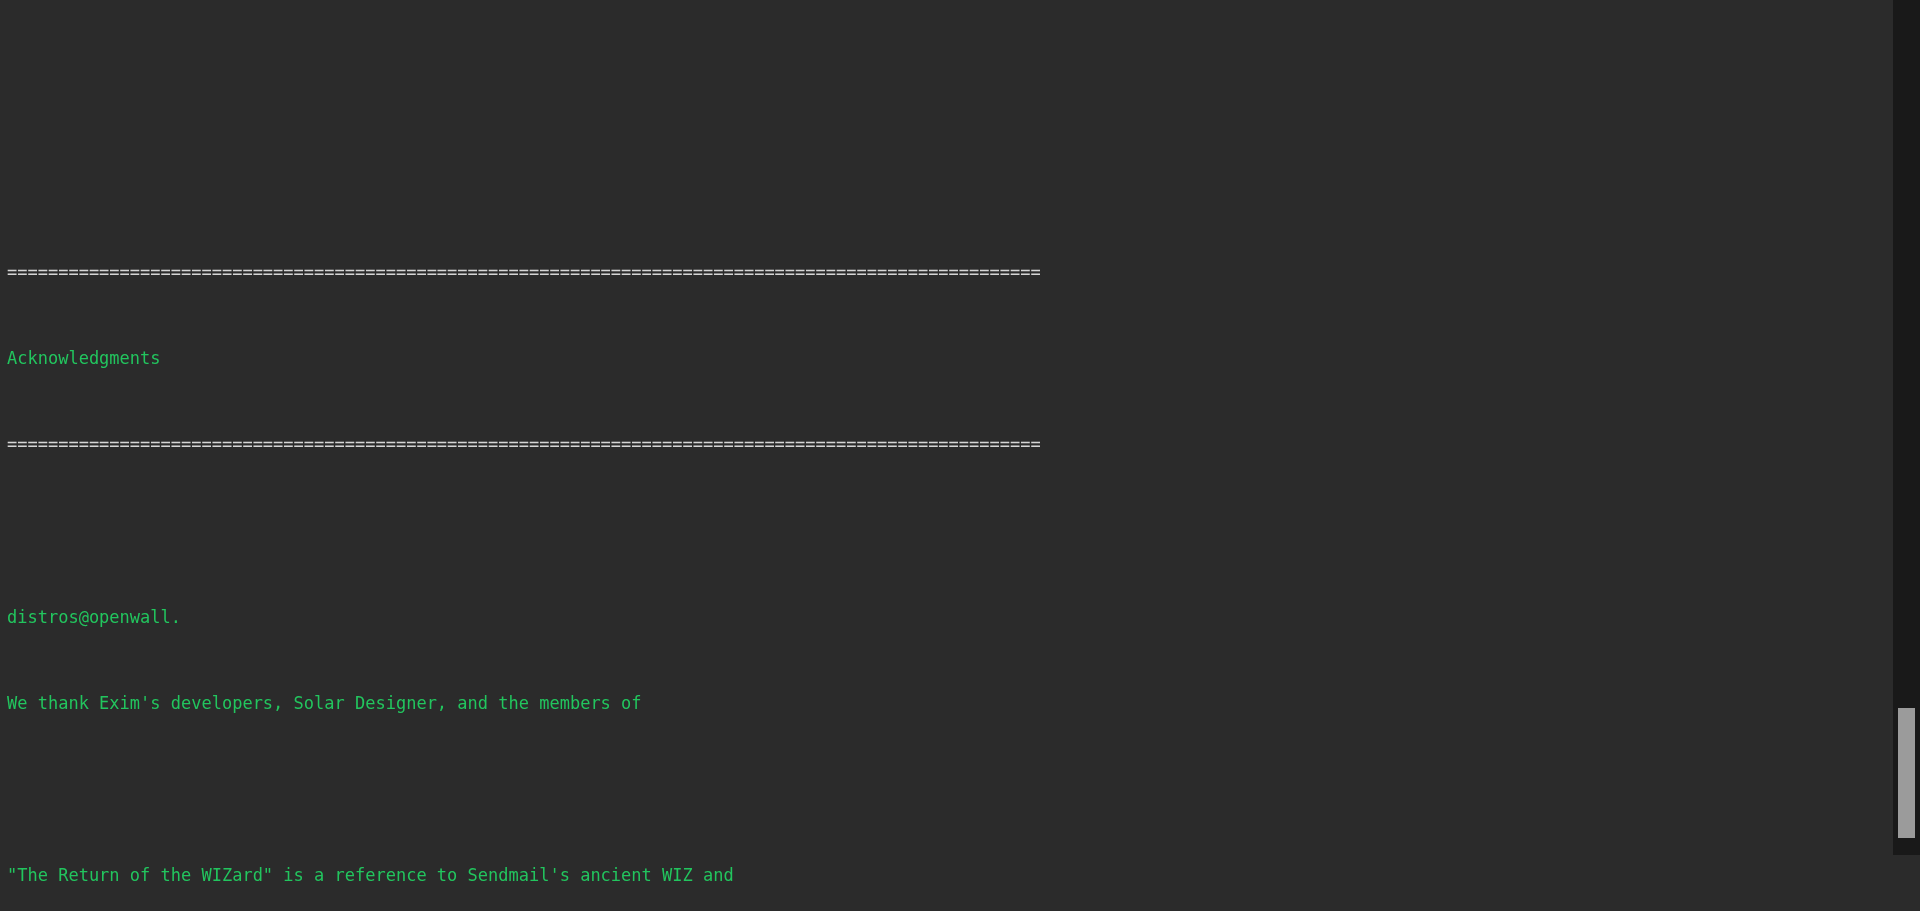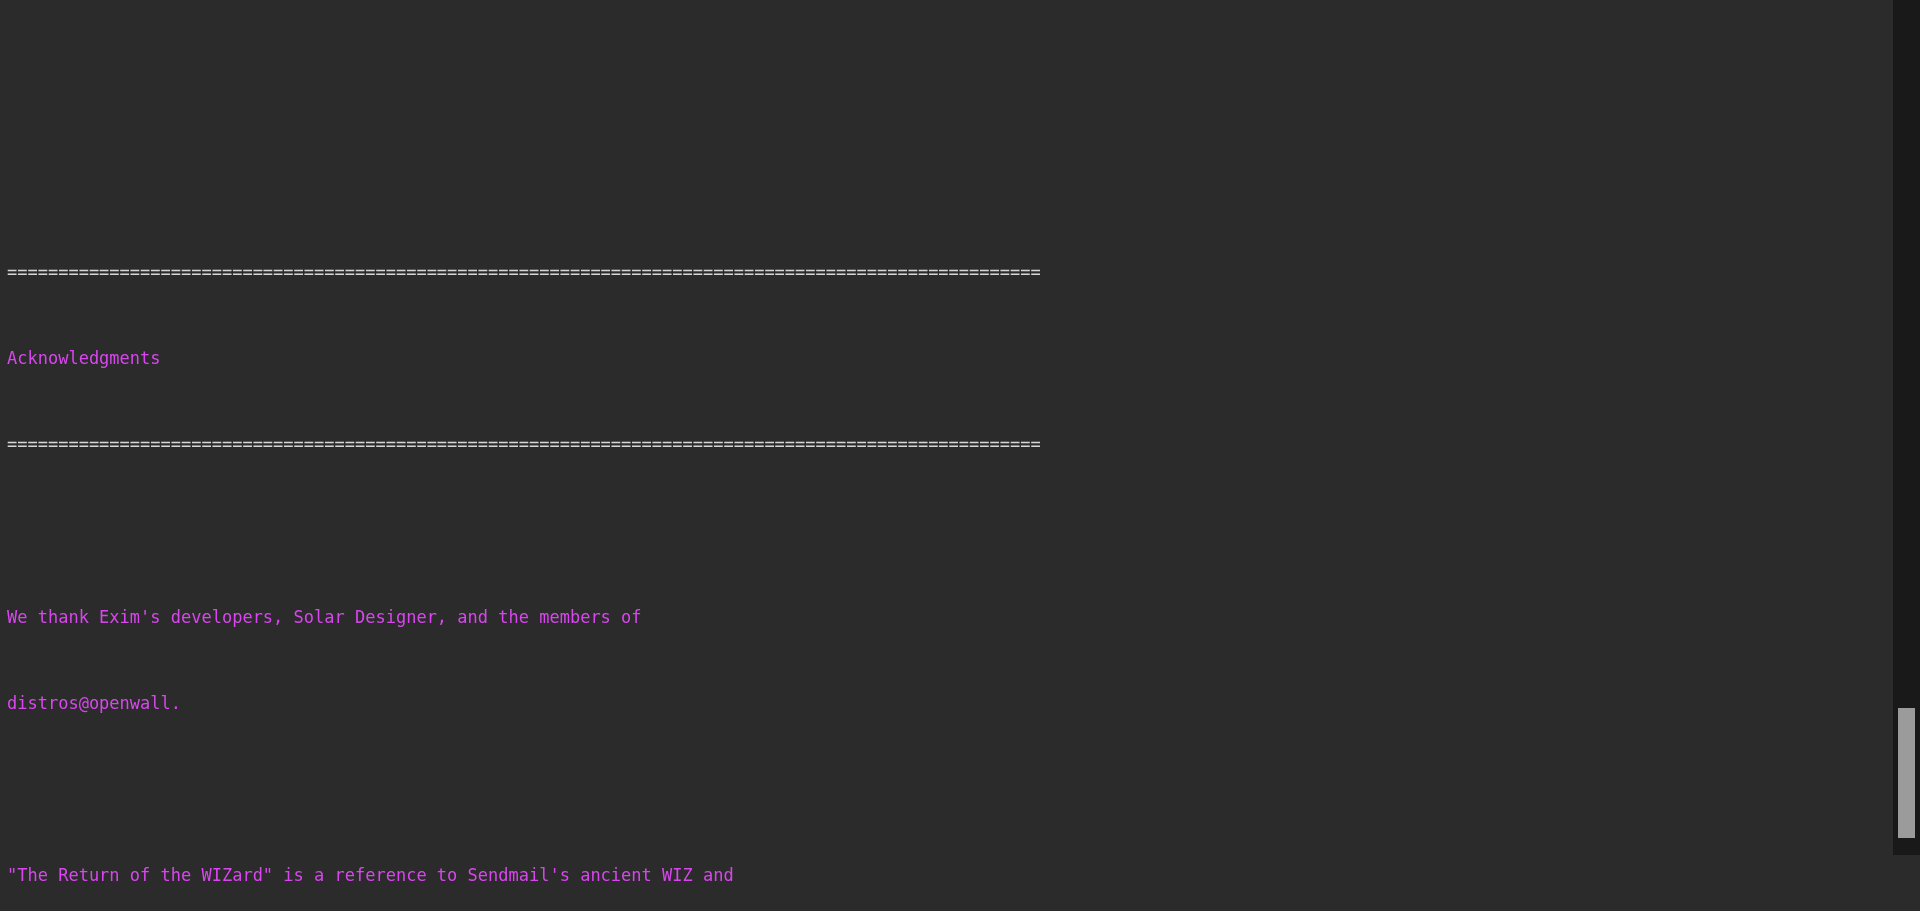--- a/index.html
+++ b/index.html
@@ -38,21 +38,21 @@
     line-height: 28.7px;
     color: #d6d6d6;
     white-space: pre;
     letter-spacing: 0px;
   }
 
   .tline {
     display: block;
     height: 28.7px;
     white-space: pre;
-    color: #d946ef;
+    color: #22c55e;
   }
 
   .tline.blank {
     color: transparent;
   }
 
   .sep {
     color: #d6d6d6;
   }
 
@@ -91,22 +91,22 @@
 
   <div id="terminal-screen">
     <div id="terminal-output">
 
       <span class="tline blank"></span>
       <span class="tline blank"></span>
       <span class="tline sep">=====================================================================================================</span>
       <span class="tline">Acknowledgments</span>
       <span class="tline sep">=====================================================================================================</span>
       <span class="tline blank"></span>
+      <span class="tline">distros@openwall.</span>
       <span class="tline">We thank Exim's developers, Solar Designer, and the members of</span>
-      <span class="tline">distros@openwall.</span>
       <span class="tline blank"></span>
       <span class="tline">"The Return of the WIZard" is a reference to Sendmail's ancient WIZ and</span>
       
       
       
       
       
       
       
       

